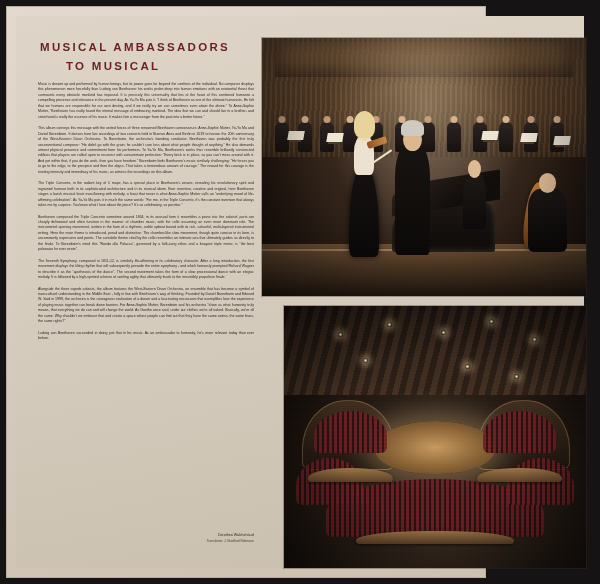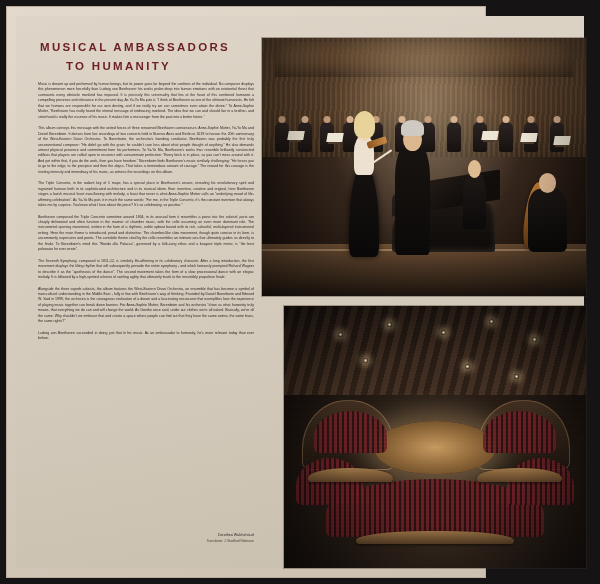--- a/index.html
+++ b/index.html
@@ -328,21 +328,21 @@
 </style>
 </head>
 <body>
 
 <div class="page">
   <div class="booklet">
     <div class="inner">
 
       <div class="heading">
         <span>MUSICAL AMBASSADORS</span>
-        <span class="l2">TO HUMANITY</span>
+        <span class="l2">TO MUSICAL</span>
       </div>
 
       <div class="col">
         <p>Music is dreamt up and performed by human beings, but its power goes far beyond the confines of the individual. No composer displays this phenomenon more forcefully than Ludwig van Beethoven: his works probe deep into human emotions with an existential thrust that surmounts every obstacle mankind has imposed. It is precisely this universality that lies at the heart of this combined humanist a compelling presence and relevance in the present day. As Yo-Yo Ma puts it, "I think of Beethoven as one of the ultimate humanists. He felt that we humans are responsible for our own destiny, and if we really try we can sometimes even attain the divine." To Anne-Sophie Mutter, "Beethoven has really found the eternal message of embracing mankind. The idea that we can and should live in a brother- and sisterhood is really the essence of his music. It makes him a messenger from the past into a better future."</p>
         <p>This album conveys this message with the united forces of three renowned Beethoven connoisseurs: Anne-Sophie Mutter, Yo-Yo Ma and Daniel Barenboim. It derives from live recordings of two concerts held in Buenos Aires and Berlin in 2019 to honour the 20th anniversary of the West-Eastern Divan Orchestra. To Barenboim, the orchestra's founding conductor, Beethoven was probably the first truly unconventional composer: "He didn't go with the grain; he couldn't care less about what people thought of anything." He also demands utmost physical presence and commitment from his performers. To Yo-Yo Ma, Beethoven's works thus resemble brilliantly constructed edifices that players are called upon to resurrect with consummate perfection: "Every brick is in place, so you can't mess around with it. And yet within that, if you do the work, then you have freedom." Barenboim finds Beethoven's music similarly challenging: "He forces you to go to the edge, to the precipice and then the abyss. That takes a tremendous amount of courage." The reward for this courage is the riveting intensity and immediacy of his music, as witness the recordings on this album.</p>
         <p>The Triple Concerto, in the radiant key of C major, has a special place in Beethoven's oeuvre, revealing his revolutionary spirit and ingrained humour both in its sophisticated architecture and in its musical idiom. Ever inventive, creative and original, here Beethoven stages a lavish musical feast ever-flowing with melody, a feast that never is what Anne-Sophie Mutter calls an "underlying mood of life-affirming celebration". As Yo-Yo Ma puts it in much the same words: "For me, in the Triple Concerto, it's the constant invention that always takes me by surprise. You know what I love about the piece? It's so celebratory, so positive."</p>
         <p>Beethoven composed the Triple Concerto sometime around 1804, in its unusual form it resembles a piano trio: the soloists' parts are sharply delineated and often function in the manner of chamber music, with the cello assuming an even more dominant role. The instrumental opening movement, written in the form of a rhythmic, noble upbeat bound with its rich, colourful, multi-layered instrumental writing. Here the main theme is introduced, proud and distinctive. The chamber-like slow movement, though quite concise in its form, is uncommonly expressive and poetic. The cantabile theme cited by the cello resembles an intimate aria that ultimately guides us directly to the finale. To Barenboim's mind this "Rondo alla Polacca", governed by a folk-song ethos and a buoyant triple meter, is "the best polonaise he ever wrote".</p>
         <p>The Seventh Symphony, composed in 1811-12, is similarly life-affirming in its celebratory character. After a long introduction, the first movement displays the lilting rhythm that will subsequently pervade the entire symphony - and which famously prompted Richard Wagner to describe it as the "apotheosis of the dance". The second movement takes the form of a slow processional dance with an elegiac melody. It is followed by a high-spirited scherzo of swirling agility that ultimately leads to the irresistibly propulsive finale.</p>
         <p>Alongside the three superb soloists, the album features the West-Eastern Divan Orchestra, an ensemble that has become a symbol of transcultural understanding in the Middle East - fully in line with Beethoven's way of thinking. Founded by Daniel Barenboim and Edward W. Said in 1999, the orchestra is the courageous realisation of a dream and a fascinating microcosm that exemplifies how the experience of playing music together can break down barriers. For Anne-Sophie Mutter, Barenboim and his orchestra "show us what humanity truly means, that everything we do can and will change the world. As Goethe once said, under our clothes we're all naked. Basically, we're all the same. Why shouldn't we embrace that and create a space where people can find out that they have the same anima, the same fears, the same rights?"</p>
         <p>Ludwig van Beethoven succeeded in doing just that in his music. As an ambassador to humanity, he's more relevant today than ever before.</p>

